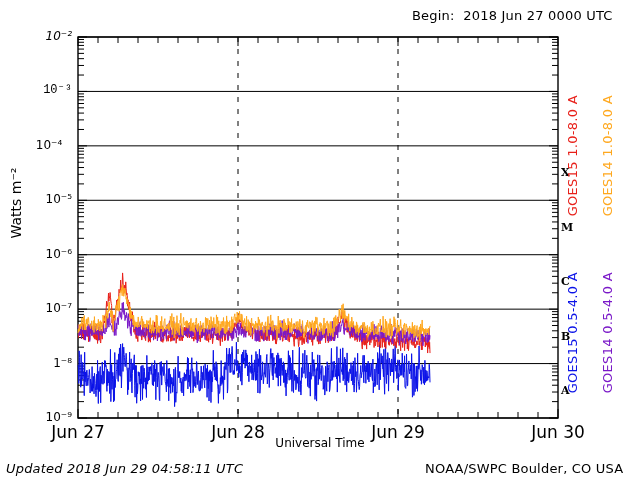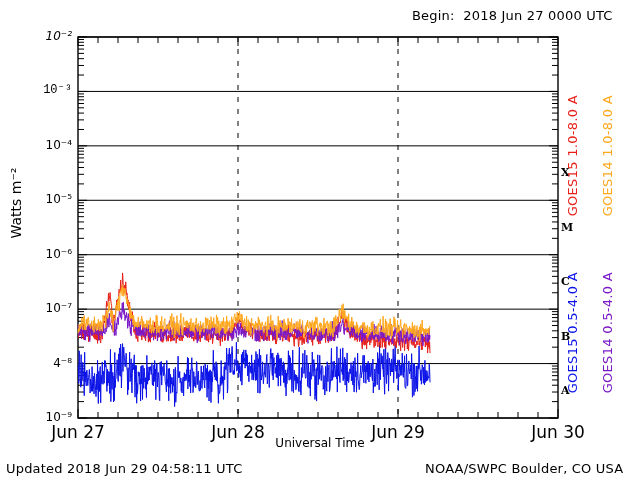--- a/index.html
+++ b/index.html
@@ -14,21 +14,21 @@
 
   #title{left:30px;top:6px;font-size:17px;letter-spacing:.4px;}
   #begin{left:412px;top:9px;font-size:13px;letter-spacing:.2px;}
 
   #ylabel{
     left:-44px;top:196px;width:120px;text-align:center;
     font-size:14px;transform:rotate(-90deg);transform-origin:50% 50%;
   }
   #xlabel{left:0;top:437px;width:640px;text-align:center;font-size:12px;}
 
-  #updated{left:6px;top:462px;font-size:13px;letter-spacing:.2px;}
+  #updated{left:6px;top:462px;font-size:13px;letter-spacing:.2px;font-style:italic;}
   #credit{left:425px;top:462px;font-size:13px;letter-spacing:.2px;}
 
   .ytick{font-size:12px;text-align:right;width:46px;}
   .xtick{font-size:17px;text-align:center;width:90px;}
   .classlab{font-size:11px;font-family:"DejaVu Serif","Liberation Serif",serif;font-weight:bold;}
 
   .legcol{
     position:absolute;font-size:13px;white-space:nowrap;
     writing-mode:vertical-rl;transform:rotate(180deg);
     letter-spacing:.3px;
@@ -240,25 +240,25 @@
       <rect x="78" y="37" width="480" height="381" fill="none" stroke="#000" stroke-width="1.4"></rect>
       <path d="M78.00,365.21L78.39,367.27L78.78,383.43L79.17,350.83L79.56,357.53L79.96,376.78L80.35,379.82L80.74,387.19L81.13,354.62L81.52,384.73L81.91,377.75L82.30,378.99L82.69,362.32L83.08,371.55L83.48,371.86L83.87,379.82L84.26,395.66L84.65,352.20L85.04,381.76L85.43,372.03L85.82,380.09L86.21,385.90L86.60,370.78L87.00,370.12L87.39,377.63L87.78,385.63L88.17,381.16L88.56,377.61L88.95,374.43L89.34,369.50L89.73,374.94L90.12,392.96L90.52,379.09L90.91,381.34L91.30,384.15L91.69,391.33L92.08,366.58L92.47,391.28L92.86,383.85L93.25,388.22L93.64,376.33L94.04,393.92L94.43,373.24L94.82,378.21L95.21,383.35L95.60,390.83L95.99,396.65L96.38,390.78L96.77,374.06L97.16,389.54L97.56,360.34L97.95,387.76L98.34,403.51L98.73,371.40L99.12,382.86L99.51,391.48L99.90,369.21L100.29,366.53L100.68,402.80L101.08,375.11L101.47,379.02L101.86,383.70L102.25,362.05L102.64,375.19L103.03,384.34L103.42,371.51L103.81,371.22L104.20,383.24L104.60,360.49L104.99,367.14L105.38,360.75L105.77,366.27L106.16,365.54L106.55,384.10L106.94,391.38L107.33,369.10L107.72,385.73L108.12,371.29L108.51,382.99L108.90,376.82L109.29,371.80L109.68,393.50L110.07,376.86L110.46,349.33L110.85,401.61L111.24,381.30L111.64,364.56L112.03,389.36L112.42,379.70L112.81,372.33L113.20,384.19L113.59,401.96L113.98,376.04L114.37,400.57L114.76,352.50L115.16,387.59L115.55,379.40L115.94,378.94L116.33,371.24L116.72,369.78L117.11,359.72L117.50,365.87L117.89,379.82L118.28,381.47L118.68,353.90L119.07,375.28L119.46,347.92L119.85,351.50L120.24,376.28L120.63,344.03L121.02,362.73L121.41,388.01L121.80,374.67L122.20,352.23L122.59,343.58L122.98,371.48L123.37,354.16L123.76,347.15L124.15,354.71L124.54,357.71L124.93,366.24L125.32,366.74L125.72,360.09L126.11,353.28L126.50,359.22L126.89,368.42L127.28,371.13L127.67,394.69L128.06,367.75L128.45,389.60L128.84,370.86L129.24,369.64L129.63,352.15L130.02,381.69L130.41,378.38L130.80,368.62L131.19,358.79L131.58,381.71L131.97,392.94L132.36,373.69L132.76,363.01L133.15,369.81L133.54,369.40L133.93,359.60L134.32,354.84L134.71,385.25L135.10,397.20L135.49,365.51L135.88,382.31L136.28,365.48L136.67,403.24L137.06,383.31L137.45,393.73L137.84,388.19L138.23,371.72L138.62,374.86L139.01,376.01L139.40,372.41L139.80,384.24L140.19,378.81L140.58,400.96L140.97,366.32L141.36,383.77L141.75,365.61L142.14,376.84L142.53,399.51L142.92,365.29L143.32,371.52L143.71,388.33L144.10,368.11L144.49,371.73L144.88,381.91L145.27,377.99L145.66,389.24L146.05,377.58L146.44,397.51L146.84,355.39L147.23,379.11L147.62,384.19L148.01,366.82L148.40,380.72L148.79,372.09L149.18,379.96L149.57,366.98L149.96,370.85L150.36,366.47L150.75,369.35L151.14,374.51L151.53,371.88L151.92,362.85L152.31,384.08L152.70,385.17L153.09,373.67L153.48,385.75L153.88,365.06L154.27,381.56L154.66,360.44L155.05,375.02L155.44,369.03L155.83,399.73L156.22,377.60L156.61,363.66L157.00,363.54L157.40,386.93L157.79,376.78L158.18,372.33L158.57,375.80L158.96,382.89L159.35,399.24L159.74,400.65L160.13,362.11L160.52,372.95L160.92,375.31L161.31,361.34L161.70,385.09L162.09,372.96L162.48,369.84L162.87,366.55L163.26,372.19L163.65,375.58L164.04,363.80L164.44,373.63L164.83,373.55L165.22,381.36L165.61,383.82L166.00,385.41L166.39,391.91L166.78,360.50L167.17,383.57L167.56,379.48L167.96,386.41L168.35,368.67L168.74,400.79L169.13,369.93L169.52,368.36L169.91,387.32L170.30,374.30L170.69,393.34L171.08,376.94L171.48,384.12L171.87,378.06L172.26,377.71L172.65,392.32L173.04,382.00L173.43,385.79L173.82,369.06L174.21,382.14L174.60,406.60L175.00,385.49L175.39,367.36L175.78,402.30L176.17,391.95L176.56,392.52L176.95,393.15L177.34,369.89L177.73,369.28L178.12,356.18L178.52,377.72L178.91,377.31L179.30,377.73L179.69,371.47L180.08,382.74L180.47,381.39L180.86,377.96L181.25,391.33L181.64,381.71L182.04,393.01L182.43,379.29L182.82,379.27L183.21,377.02L183.60,395.83L183.99,378.39L184.38,372.69L184.77,381.12L185.16,378.18L185.56,374.34L185.95,380.64L186.34,379.87L186.73,369.72L187.12,371.28L187.51,357.39L187.90,388.95L188.29,358.26L188.68,382.10L189.08,377.41L189.47,375.14L189.86,386.57L190.25,369.72L190.64,393.02L191.03,374.66L191.42,363.54L191.81,357.70L192.20,370.02L192.60,368.71L192.99,392.62L193.38,388.55L193.77,371.65L194.16,386.33L194.55,384.44L194.94,376.44L195.33,381.16L195.72,387.70L196.12,381.73L196.51,361.56L196.90,363.03L197.29,384.67L197.68,377.08L198.07,372.33L198.46,371.03L198.85,389.22L199.24,390.85L199.64,391.08L200.03,380.58L200.42,390.31L200.81,377.29L201.20,366.11L201.59,374.13L201.98,388.48L202.37,379.98L202.76,372.31L203.16,380.05L203.55,365.79L203.94,377.71L204.33,384.22L204.72,387.84L205.11,363.98L205.50,369.90L205.89,380.11L206.28,379.17L206.68,368.49L207.07,397.34L207.46,364.91L207.85,381.50L208.24,388.67L208.63,371.84L209.02,400.95L209.41,370.75L209.80,381.11L210.20,369.80L210.59,380.21L210.98,402.59L211.37,371.43L211.76,392.04L212.15,376.99L212.54,381.74L212.93,367.23L213.32,350.24L213.72,370.36L214.11,364.10L214.50,376.71L214.89,366.79L215.28,379.94L215.67,376.80L216.06,361.69L216.45,381.12L216.84,364.04L217.24,369.46L217.63,383.15L218.02,389.67L218.41,403.30L218.80,384.66L219.19,392.28L219.58,393.46L219.97,390.82L220.36,377.57L220.76,385.85L221.15,360.57L221.54,379.84L221.93,384.45L222.32,375.84L222.71,382.59L223.10,377.24L223.49,399.33L223.88,373.03L224.28,366.45L224.67,379.78L225.06,362.19L225.45,369.24L225.84,369.36L226.23,369.72L226.62,347.99L227.01,359.74L227.40,393.05L227.80,388.80L228.19,354.26L228.58,365.59L228.97,353.37L229.36,348.22L229.75,363.59L230.14,372.66L230.53,354.39L230.92,372.25L231.32,354.00L231.71,351.84L232.10,346.36L232.49,352.92L232.88,373.05L233.27,374.62L233.66,370.57L234.05,370.92L234.44,374.31L234.84,359.43L235.23,364.22L235.62,365.06L236.01,365.43L236.40,342.15L236.79,371.17L237.18,361.60L237.57,360.59L237.96,370.07L238.36,366.23L238.75,377.20L239.14,363.82L239.53,373.15L239.92,366.10L240.31,370.20L240.70,381.22L241.09,374.65L241.48,354.47L241.88,385.14L242.27,372.78L242.66,352.10L243.05,355.94L243.44,362.85L243.83,349.90L244.22,361.07L244.61,358.25L245.00,368.16L245.40,366.59L245.79,349.91L246.18,366.08L246.57,353.19L246.96,364.89L247.35,354.92L247.74,375.97L248.13,365.58L248.52,367.98L248.92,381.71L249.31,362.08L249.70,363.64L250.09,372.43L250.48,368.55L250.87,365.94L251.26,373.64L251.65,354.87L252.04,379.89L252.44,373.49L252.83,362.82L253.22,367.41L253.61,380.14L254.00,372.78L254.39,372.01L254.78,359.85L255.17,372.84L255.56,380.48L255.96,351.49L256.35,380.18L256.74,370.22L257.13,354.11L257.52,373.19L257.91,392.97L258.30,358.76L258.69,366.38L259.08,357.84L259.48,349.19L259.87,393.29L260.26,387.93L260.65,355.22L261.04,372.04L261.43,380.06L261.82,375.72L262.21,376.11L262.60,361.83L263.00,375.42L263.39,383.78L263.78,378.28L264.17,372.54L264.56,374.22L264.95,363.57L265.34,376.17L265.73,377.28L266.12,366.72L266.52,356.78L266.91,354.42L267.30,383.95L267.69,380.08L268.08,363.87L268.47,364.04L268.86,368.12L269.25,387.49L269.64,372.91L270.04,368.33L270.43,352.83L270.82,348.57L271.21,358.31L271.60,353.44L271.99,372.18L272.38,375.68L272.77,353.09L273.16,379.97L273.56,362.15L273.95,357.50L274.34,365.61L274.73,363.90L275.12,373.46L275.51,368.79L275.90,367.54L276.29,377.39L276.68,355.29L277.08,373.15L277.47,377.86L277.86,352.87L278.25,386.17L278.64,354.99L279.03,364.64L279.42,358.68L279.81,375.98L280.20,359.22L280.60,385.67L280.99,357.98L281.38,359.38L281.77,371.89L282.16,375.44L282.55,365.13L282.94,370.42L283.33,361.79L283.72,382.66L284.12,363.85L284.51,382.64L284.90,383.12L285.29,387.41L285.68,369.86L286.07,395.94L286.46,373.13L286.85,383.79L287.24,377.81L287.64,368.95L288.03,366.77L288.42,350.76L288.81,375.50L289.20,380.25L289.59,355.45L289.98,370.20L290.37,357.66L290.76,379.51L291.16,363.28L291.55,377.92L291.94,391.35L292.33,379.73L292.72,350.05L293.11,375.48L293.50,392.55L293.89,378.30L294.28,370.25L294.68,380.49L295.07,375.58L295.46,374.54L295.85,389.81L296.24,387.06L296.63,375.09L297.02,379.19L297.41,383.30L297.80,377.01L298.20,381.32L298.59,391.37L298.98,362.79L299.37,347.25L299.76,385.69L300.15,391.85L300.54,380.81L300.93,395.04L301.32,384.48L301.72,367.56L302.11,377.47L302.50,362.37L302.89,353.36L303.28,373.10L303.67,372.97L304.06,373.44L304.45,370.78L304.84,350.12L305.24,376.60L305.63,378.27L306.02,377.70L306.41,361.73L306.80,355.20L307.19,365.13L307.58,385.15L307.97,386.73L308.36,363.45L308.76,370.78L309.15,388.15L309.54,382.67L309.93,372.02L310.32,396.12L310.71,364.73L311.10,379.36L311.49,374.84L311.88,372.19L312.28,352.03L312.67,367.16L313.06,376.25L313.45,364.27L313.84,359.54L314.23,371.29L314.62,364.17L315.01,399.48L315.40,375.62L315.80,395.56L316.19,368.79L316.58,401.09L316.97,367.55L317.36,370.50L317.75,354.80L318.14,384.76L318.53,381.34L318.92,363.72L319.32,379.17L319.71,355.18L320.10,367.64L320.49,371.94L320.88,375.23L321.27,380.63L321.66,365.99L322.05,365.40L322.44,367.43L322.84,367.52L323.23,389.33L323.62,387.03L324.01,375.50L324.40,382.88L324.79,395.05L325.18,389.89L325.57,366.20L325.96,366.83L326.36,387.07L326.75,391.20L327.14,361.77L327.53,367.24L327.92,381.68L328.31,370.75L328.70,367.38L329.09,364.69L329.48,391.57L329.88,389.67L330.27,384.06L330.66,378.14L331.05,361.76L331.44,348.37L331.83,380.73L332.22,370.57L332.61,379.72L333.00,361.73L333.40,367.74L333.79,377.26L334.18,361.07L334.57,368.34L334.96,369.72L335.35,376.70L335.74,372.77L336.13,364.99L336.52,378.84L336.92,346.67L337.31,392.09L337.70,368.19L338.09,363.86L338.48,376.14L338.87,357.92L339.26,368.89L339.65,379.86L340.04,382.61L340.44,348.84L340.83,365.95L341.22,368.88L341.61,371.53L342.00,370.97L342.39,374.55L342.78,347.87L343.17,380.76L343.56,362.80L343.96,378.85L344.35,357.75L344.74,357.18L345.13,385.13L345.52,359.05L345.91,370.10L346.30,365.16L346.69,391.78L347.08,352.93L347.48,381.06L347.87,371.59L348.26,372.34L348.65,382.59L349.04,378.77L349.43,371.63L349.82,368.85L350.21,369.27L350.60,373.60L351.00,362.66L351.39,380.86L351.78,377.01L352.17,365.55L352.56,380.70L352.95,385.05L353.34,361.08L353.73,385.18L354.12,392.06L354.52,383.48L354.91,357.63L355.30,365.25L355.69,376.83L356.08,371.55L356.47,392.21L356.86,381.51L357.25,373.32L357.64,353.24L358.04,379.27L358.43,381.30L358.82,386.21L359.21,389.64L359.60,386.79L359.99,374.74L360.38,372.81L360.77,365.50L361.16,377.89L361.56,375.18L361.95,372.37L362.34,371.97L362.73,360.20L363.12,355.29L363.51,379.06L363.90,382.84L364.29,355.31L364.68,371.44L365.08,365.59L365.47,369.81L365.86,383.31L366.25,363.92L366.64,372.01L367.03,368.90L367.42,363.55L367.81,379.55L368.20,361.17L368.60,376.89L368.99,381.97L369.38,363.64L369.77,375.94L370.16,376.95L370.55,374.04L370.94,364.92L371.33,362.98L371.72,373.99L372.12,378.43L372.51,380.75L372.90,359.15L373.29,392.98L373.68,382.93L374.07,386.84L374.46,381.64L374.85,368.97L375.24,386.37L375.64,379.04L376.03,366.55L376.42,363.98L376.81,373.21L377.20,384.84L377.59,352.53L377.98,356.60L378.37,373.98L378.76,358.65L379.16,389.88L379.55,344.30L379.94,363.65L380.33,379.82L380.72,367.75L381.11,353.51L381.50,362.78L381.89,358.95L382.28,355.87L382.68,368.61L383.07,367.83L383.46,376.76L383.85,349.31L384.24,383.50L384.63,394.22L385.02,372.87L385.41,343.81L385.80,354.43L386.20,377.64L386.59,383.58L386.98,359.50L387.37,374.77L387.76,352.58L388.15,359.43L388.54,391.13L388.93,372.82L389.32,358.17L389.72,360.57L390.11,365.45L390.50,375.71L390.89,363.12L391.28,372.01L391.67,358.93L392.06,361.72L392.45,371.93L392.84,368.37L393.24,348.89L393.63,382.72L394.02,371.84L394.41,363.64L394.80,353.74L395.19,343.90L395.58,367.53L395.97,371.34L396.36,365.03L396.76,378.59L397.15,374.31L397.54,365.37L397.93,359.77L398.32,390.56L398.71,374.13L399.10,376.87L399.49,359.94L399.88,370.11L400.28,365.29L400.67,375.45L401.06,374.76L401.45,364.26L401.84,375.30L402.23,353.18L402.62,363.73L403.01,374.30L403.40,377.35L403.80,364.00L404.19,371.87L404.58,355.79L404.97,386.85L405.36,387.63L405.75,388.41L406.14,380.60L406.53,354.04L406.92,369.96L407.32,385.92L407.71,385.58L408.10,370.95L408.49,367.84L408.88,360.94L409.27,371.50L409.66,373.79L410.05,369.34L410.44,370.92L410.84,364.72L411.23,378.94L411.62,353.68L412.01,367.03L412.40,397.16L412.79,395.39L413.18,364.69L413.57,363.33L413.96,395.41L414.36,363.69L414.75,373.89L415.14,391.70L415.53,376.70L415.92,377.18L416.31,366.03L416.70,388.66L417.09,365.79L417.48,391.27L417.88,379.53L418.27,363.60L418.66,369.17L419.05,345.92L419.44,362.38L419.83,368.27L420.22,370.46L420.61,380.48L421.00,369.97L421.40,384.24L421.79,374.81L422.18,364.61L422.57,367.32L422.96,372.71L423.35,383.31L423.74,367.11L424.13,380.42L424.52,384.85L424.92,360.34L425.31,382.49L425.70,370.04L426.09,372.44L426.48,381.18L426.87,370.80L427.26,372.88L427.65,380.42L428.04,378.57L428.44,376.65L428.83,377.85L429.22,364.25L429.61,369.47L430.00,382.35" fill="none" stroke="#0a12e8" stroke-width="1"></path>
       <path d="M78.00,338.17L78.39,337.64L78.78,333.25L79.17,334.38L79.56,335.36L79.96,329.41L80.35,335.10L80.74,324.50L81.13,329.58L81.52,338.80L81.91,334.72L82.30,323.27L82.69,336.43L83.08,324.61L83.48,339.30L83.87,323.62L84.26,333.22L84.65,326.25L85.04,325.43L85.43,338.27L85.82,328.98L86.21,332.06L86.60,335.15L87.00,330.19L87.39,336.54L87.78,333.94L88.17,326.85L88.56,341.73L88.95,335.59L89.34,328.99L89.73,339.74L90.12,331.01L90.52,331.64L90.91,333.76L91.30,331.65L91.69,326.10L92.08,334.49L92.47,335.38L92.86,334.66L93.25,336.22L93.64,337.35L94.04,331.87L94.43,338.57L94.82,333.77L95.21,339.28L95.60,334.91L95.99,323.97L96.38,340.10L96.77,331.19L97.16,332.23L97.56,343.45L97.95,333.75L98.34,334.75L98.73,329.08L99.12,327.20L99.51,339.99L99.90,329.48L100.29,341.31L100.68,343.04L101.08,336.96L101.47,328.96L101.86,333.26L102.25,339.16L102.64,326.44L103.03,332.40L103.42,330.78L103.81,320.75L104.20,315.98L104.60,322.88L104.99,316.33L105.38,314.97L105.77,316.70L106.16,309.28L106.55,301.19L106.94,306.42L107.33,305.81L107.72,304.29L108.12,300.85L108.51,293.04L108.90,301.18L109.29,296.73L109.68,297.99L110.07,292.50L110.46,297.19L110.85,301.00L111.24,303.57L111.64,305.41L112.03,323.12L112.42,319.43L112.81,328.71L113.20,327.03L113.59,318.31L113.98,314.83L114.37,316.34L114.76,320.53L115.16,315.31L115.55,316.71L115.94,307.68L116.33,305.51L116.72,300.05L117.11,310.04L117.50,299.63L117.89,299.00L118.28,299.74L118.68,297.10L119.07,289.27L119.46,293.02L119.85,291.74L120.24,291.48L120.63,280.03L121.02,290.71L121.41,287.04L121.80,287.92L122.20,284.09L122.59,272.93L122.98,279.12L123.37,290.66L123.76,293.51L124.15,292.93L124.54,285.16L124.93,286.01L125.32,292.12L125.72,281.87L126.11,288.16L126.50,295.16L126.89,292.96L127.28,295.48L127.67,306.18L128.06,299.71L128.45,309.36L128.84,303.29L129.24,303.66L129.63,302.02L130.02,318.10L130.41,320.43L130.80,321.16L131.19,319.10L131.58,316.28L131.97,316.23L132.36,311.71L132.76,320.96L133.15,320.37L133.54,326.97L133.93,332.32L134.32,325.36L134.71,328.75L135.10,334.41L135.49,327.98L135.88,337.09L136.28,338.65L136.67,333.25L137.06,336.46L137.45,337.05L137.84,341.60L138.23,328.39L138.62,335.08L139.01,334.57L139.40,332.68L139.80,329.83L140.19,329.29L140.58,333.69L140.97,334.00L141.36,335.18L141.75,340.07L142.14,337.76L142.53,330.02L142.92,321.64L143.32,330.52L143.71,337.01L144.10,336.86L144.49,331.98L144.88,337.79L145.27,339.10L145.66,340.66L146.05,325.28L146.44,335.51L146.84,334.80L147.23,329.35L147.62,324.94L148.01,334.54L148.40,342.18L148.79,331.59L149.18,329.58L149.57,340.76L149.96,332.71L150.36,342.21L150.75,328.74L151.14,338.00L151.53,327.59L151.92,329.44L152.31,336.91L152.70,332.14L153.09,331.46L153.48,336.41L153.88,331.36L154.27,336.65L154.66,321.93L155.05,339.16L155.44,338.49L155.83,333.96L156.22,326.35L156.61,329.05L157.00,327.48L157.40,339.21L157.79,334.72L158.18,336.17L158.57,327.80L158.96,336.71L159.35,336.95L159.74,333.99L160.13,326.09L160.52,329.20L160.92,336.40L161.31,341.66L161.70,337.13L162.09,340.07L162.48,339.19L162.87,342.38L163.26,333.81L163.65,340.60L164.04,332.53L164.44,335.93L164.83,328.71L165.22,334.06L165.61,330.66L166.00,336.38L166.39,338.38L166.78,341.33L167.17,339.00L167.56,338.98L167.96,335.63L168.35,341.18L168.74,334.83L169.13,337.96L169.52,336.86L169.91,337.10L170.30,327.62L170.69,341.41L171.08,332.34L171.48,337.12L171.87,341.07L172.26,335.55L172.65,333.16L173.04,340.21L173.43,326.79L173.82,340.32L174.21,331.54L174.60,337.96L175.00,328.04L175.39,327.84L175.78,336.88L176.17,343.22L176.56,338.03L176.95,329.87L177.34,338.65L177.73,335.48L178.12,335.96L178.52,331.25L178.91,333.01L179.30,340.58L179.69,333.94L180.08,333.89L180.47,329.38L180.86,340.75L181.25,338.79L181.64,338.85L182.04,328.82L182.43,340.94L182.82,335.85L183.21,338.00L183.60,332.75L183.99,328.65L184.38,327.15L184.77,331.81L185.16,327.07L185.56,335.49L185.95,328.70L186.34,336.44L186.73,322.41L187.12,333.26L187.51,337.86L187.90,336.51L188.29,334.81L188.68,330.09L189.08,333.51L189.47,337.77L189.86,334.35L190.25,332.73L190.64,330.38L191.03,326.80L191.42,334.54L191.81,338.66L192.20,338.58L192.60,337.65L192.99,338.30L193.38,336.83L193.77,341.21L194.16,338.22L194.55,338.26L194.94,328.69L195.33,339.28L195.72,337.48L196.12,335.87L196.51,330.53L196.90,339.97L197.29,329.44L197.68,339.17L198.07,335.30L198.46,331.22L198.85,334.25L199.24,338.92L199.64,327.83L200.03,341.32L200.42,341.85L200.81,334.91L201.20,330.54L201.59,332.11L201.98,333.05L202.37,337.46L202.76,328.28L203.16,331.48L203.55,334.03L203.94,336.08L204.33,328.44L204.72,330.17L205.11,335.33L205.50,328.35L205.89,332.03L206.28,340.51L206.68,333.61L207.07,332.58L207.46,332.21L207.85,340.79L208.24,338.38L208.63,342.23L209.02,326.77L209.41,330.68L209.80,326.09L210.20,339.93L210.59,334.65L210.98,336.11L211.37,333.84L211.76,337.39L212.15,333.89L212.54,343.72L212.93,340.64L213.32,332.77L213.72,335.32L214.11,331.65L214.50,332.56L214.89,331.66L215.28,335.18L215.67,335.72L216.06,331.51L216.45,332.89L216.84,339.67L217.24,334.22L217.63,337.25L218.02,326.69L218.41,338.42L218.80,340.42L219.19,333.94L219.58,335.27L219.97,340.23L220.36,345.73L220.76,330.80L221.15,330.03L221.54,329.93L221.93,328.11L222.32,341.71L222.71,335.92L223.10,330.84L223.49,332.05L223.88,332.86L224.28,335.65L224.67,340.74L225.06,334.38L225.45,340.16L225.84,335.70L226.23,333.50L226.62,333.57L227.01,331.41L227.40,330.28L227.80,335.92L228.19,340.38L228.58,330.65L228.97,335.99L229.36,327.87L229.75,335.18L230.14,328.17L230.53,334.71L230.92,336.43L231.32,337.99L231.71,325.62L232.10,338.82L232.49,325.80L232.88,324.52L233.27,333.75L233.66,323.39L234.05,330.43L234.44,323.72L234.84,322.77L235.23,322.99L235.62,323.49L236.01,326.74L236.40,318.67L236.79,328.28L237.18,317.70L237.57,321.33L237.96,317.71L238.36,314.34L238.75,323.96L239.14,321.40L239.53,319.41L239.92,321.96L240.31,321.35L240.70,321.54L241.09,320.27L241.48,327.88L241.88,325.79L242.27,330.67L242.66,320.24L243.05,323.78L243.44,324.24L243.83,332.72L244.22,326.55L244.61,326.18L245.00,335.76L245.40,332.49L245.79,326.90L246.18,331.05L246.57,332.86L246.96,329.09L247.35,331.55L247.74,329.75L248.13,329.03L248.52,329.55L248.92,335.48L249.31,330.97L249.70,334.60L250.09,334.06L250.48,334.13L250.87,323.04L251.26,324.71L251.65,328.94L252.04,332.11L252.44,339.08L252.83,333.93L253.22,333.73L253.61,330.16L254.00,330.04L254.39,332.18L254.78,328.13L255.17,329.01L255.56,337.66L255.96,331.58L256.35,336.91L256.74,333.18L257.13,334.66L257.52,323.82L257.91,338.56L258.30,340.05L258.69,337.97L259.08,331.02L259.48,332.03L259.87,341.95L260.26,326.32L260.65,335.76L261.04,332.25L261.43,338.50L261.82,333.51L262.21,339.19L262.60,339.20L263.00,330.52L263.39,339.95L263.78,338.44L264.17,340.39L264.56,329.24L264.95,334.36L265.34,339.89L265.73,330.34L266.12,329.55L266.52,335.15L266.91,340.91L267.30,334.04L267.69,339.05L268.08,333.68L268.47,329.91L268.86,338.93L269.25,340.91L269.64,332.98L270.04,334.86L270.43,329.98L270.82,332.37L271.21,335.03L271.60,329.63L271.99,332.21L272.38,335.18L272.77,340.72L273.16,330.81L273.56,335.59L273.95,333.92L274.34,339.58L274.73,332.42L275.12,330.17L275.51,343.54L275.90,326.31L276.29,344.08L276.68,341.10L277.08,338.85L277.47,330.83L277.86,337.55L278.25,329.44L278.64,337.26L279.03,329.97L279.42,323.20L279.81,334.89L280.20,334.79L280.60,332.59L280.99,333.88L281.38,336.68L281.77,332.72L282.16,337.49L282.55,341.39L282.94,340.98L283.33,329.71L283.72,329.76L284.12,337.06L284.51,335.88L284.90,337.89L285.29,328.00L285.68,336.69L286.07,325.60L286.46,330.15L286.85,332.68L287.24,334.85L287.64,327.24L288.03,340.73L288.42,324.53L288.81,329.27L289.20,342.08L289.59,338.63L289.98,333.95L290.37,328.87L290.76,328.41L291.16,336.25L291.55,336.11L291.94,333.64L292.33,333.97L292.72,337.19L293.11,334.02L293.50,337.30L293.89,342.78L294.28,346.30L294.68,325.77L295.07,337.79L295.46,336.21L295.85,339.21L296.24,336.80L296.63,334.52L297.02,326.70L297.41,339.17L297.80,327.71L298.20,341.61L298.59,346.61L298.98,344.19L299.37,328.89L299.76,339.27L300.15,340.41L300.54,339.02L300.93,334.98L301.32,339.62L301.72,336.91L302.11,344.92L302.50,329.38L302.89,341.18L303.28,342.46L303.67,337.63L304.06,343.86L304.45,343.04L304.84,335.62L305.24,336.88L305.63,332.33L306.02,336.47L306.41,342.12L306.80,338.89L307.19,336.31L307.58,332.53L307.97,337.74L308.36,338.86L308.76,336.65L309.15,331.11L309.54,339.53L309.93,337.24L310.32,339.58L310.71,336.50L311.10,324.49L311.49,326.79L311.88,342.10L312.28,338.86L312.67,345.42L313.06,335.23L313.45,334.09L313.84,339.52L314.23,338.37L314.62,328.95L315.01,329.56L315.40,335.69L315.80,330.83L316.19,335.85L316.58,333.75L316.97,336.74L317.36,341.39L317.75,331.45L318.14,332.33L318.53,344.10L318.92,341.74L319.32,331.97L319.71,335.28L320.10,343.91L320.49,336.79L320.88,335.30L321.27,328.72L321.66,335.34L322.05,339.14L322.44,335.94L322.84,332.34L323.23,332.44L323.62,333.77L324.01,325.91L324.40,337.43L324.79,334.67L325.18,334.67L325.57,342.69L325.96,334.39L326.36,334.49L326.75,328.67L327.14,337.39L327.53,339.25L327.92,336.18L328.31,342.71L328.70,334.77L329.09,331.13L329.48,338.81L329.88,330.96L330.27,338.55L330.66,334.15L331.05,334.77L331.44,340.94L331.83,336.99L332.22,339.46L332.61,336.15L333.00,338.13L333.40,334.69L333.79,331.25L334.18,333.84L334.57,338.67L334.96,338.57L335.35,334.25L335.74,331.30L336.13,325.53L336.52,334.59L336.92,334.64L337.31,329.30L337.70,330.79L338.09,316.87L338.48,321.65L338.87,323.02L339.26,322.46L339.65,323.39L340.04,323.57L340.44,322.04L340.83,315.92L341.22,318.82L341.61,318.02L342.00,311.44L342.39,313.98L342.78,313.11L343.17,314.30L343.56,317.32L343.96,316.66L344.35,311.35L344.74,327.15L345.13,323.49L345.52,322.02L345.91,317.89L346.30,319.31L346.69,323.94L347.08,332.17L347.48,321.17L347.87,332.27L348.26,320.18L348.65,326.73L349.04,331.45L349.43,334.63L349.82,327.85L350.21,338.33L350.60,330.71L351.00,329.01L351.39,333.18L351.78,337.03L352.17,323.40L352.56,337.40L352.95,332.35L353.34,327.59L353.73,333.68L354.12,337.35L354.52,327.61L354.91,340.49L355.30,327.25L355.69,325.96L356.08,339.65L356.47,337.28L356.86,326.30L357.25,341.65L357.64,340.09L358.04,333.75L358.43,332.65L358.82,333.05L359.21,338.25L359.60,341.67L359.99,331.93L360.38,332.40L360.77,340.26L361.16,339.28L361.56,338.06L361.95,346.76L362.34,349.07L362.73,335.04L363.12,344.68L363.51,338.82L363.90,330.87L364.29,340.57L364.68,345.24L365.08,335.31L365.47,344.62L365.86,336.23L366.25,342.08L366.64,349.10L367.03,334.87L367.42,342.75L367.81,341.16L368.20,341.65L368.60,339.79L368.99,339.25L369.38,332.30L369.77,345.07L370.16,332.59L370.55,339.42L370.94,342.64L371.33,333.54L371.72,339.98L372.12,340.18L372.51,333.49L372.90,337.65L373.29,330.87L373.68,339.51L374.07,347.54L374.46,341.48L374.85,329.92L375.24,345.93L375.64,345.31L376.03,340.18L376.42,341.68L376.81,339.46L377.20,336.92L377.59,339.26L377.98,346.96L378.37,334.18L378.76,331.87L379.16,338.32L379.55,344.71L379.94,344.05L380.33,347.81L380.72,336.68L381.11,335.34L381.50,335.57L381.89,339.68L382.28,347.44L382.68,337.85L383.07,339.65L383.46,331.73L383.85,342.31L384.24,337.29L384.63,347.05L385.02,340.24L385.41,332.99L385.80,348.55L386.20,339.39L386.59,339.74L386.98,336.05L387.37,338.68L387.76,336.68L388.15,336.77L388.54,344.45L388.93,340.47L389.32,345.36L389.72,341.41L390.11,338.70L390.50,341.92L390.89,340.22L391.28,343.31L391.67,344.44L392.06,337.19L392.45,333.74L392.84,334.60L393.24,338.30L393.63,345.51L394.02,345.94L394.41,341.10L394.80,338.58L395.19,344.58L395.58,341.78L395.97,347.68L396.36,347.74L396.76,334.75L397.15,334.63L397.54,333.47L397.93,333.65L398.32,343.14L398.71,338.97L399.10,345.53L399.49,342.71L399.88,330.54L400.28,344.73L400.67,350.84L401.06,340.04L401.45,341.83L401.84,333.80L402.23,336.95L402.62,347.53L403.01,336.54L403.40,329.25L403.80,336.75L404.19,340.38L404.58,350.65L404.97,340.36L405.36,340.51L405.75,342.33L406.14,338.99L406.53,341.53L406.92,332.08L407.32,349.06L407.71,338.79L408.10,341.91L408.49,350.58L408.88,345.25L409.27,339.36L409.66,339.72L410.05,339.93L410.44,338.43L410.84,336.60L411.23,343.29L411.62,340.47L412.01,344.79L412.40,338.79L412.79,336.31L413.18,345.54L413.57,341.91L413.96,342.98L414.36,337.48L414.75,347.71L415.14,344.22L415.53,347.82L415.92,345.99L416.31,345.27L416.70,340.92L417.09,341.13L417.48,342.38L417.88,344.92L418.27,338.54L418.66,339.77L419.05,335.58L419.44,344.77L419.83,345.64L420.22,337.87L420.61,339.89L421.00,338.00L421.40,349.92L421.79,342.48L422.18,349.82L422.57,336.67L422.96,342.06L423.35,339.85L423.74,338.78L424.13,338.16L424.52,341.56L424.92,336.73L425.31,347.01L425.70,337.62L426.09,345.38L426.48,343.03L426.87,344.86L427.26,338.40L427.65,353.04L428.04,338.39L428.44,346.67L428.83,335.08L429.22,348.58L429.61,342.33L430.00,353.05" fill="none" stroke="#e8201a" stroke-width="1"></path>
       <path d="M78.00,328.15L78.39,324.76L78.78,330.22L79.17,335.62L79.56,332.39L79.96,329.26L80.35,334.05L80.74,331.97L81.13,326.03L81.52,338.20L81.91,326.41L82.30,330.64L82.69,326.70L83.08,331.58L83.48,333.73L83.87,330.40L84.26,328.69L84.65,340.05L85.04,332.02L85.43,340.17L85.82,326.81L86.21,334.27L86.60,335.90L87.00,336.52L87.39,330.36L87.78,325.18L88.17,324.13L88.56,335.84L88.95,329.45L89.34,324.85L89.73,341.47L90.12,325.97L90.52,331.34L90.91,323.63L91.30,331.25L91.69,335.66L92.08,330.20L92.47,327.82L92.86,334.95L93.25,330.88L93.64,324.17L94.04,333.99L94.43,333.71L94.82,324.77L95.21,326.87L95.60,331.09L95.99,334.44L96.38,332.21L96.77,332.71L97.16,331.66L97.56,330.22L97.95,335.15L98.34,332.13L98.73,340.36L99.12,324.14L99.51,329.91L99.90,325.44L100.29,333.22L100.68,334.76L101.08,332.94L101.47,329.36L101.86,332.03L102.25,335.96L102.64,329.87L103.03,324.70L103.42,333.10L103.81,328.34L104.20,332.12L104.60,331.97L104.99,334.03L105.38,324.48L105.77,325.98L106.16,331.92L106.55,316.11L106.94,328.56L107.33,325.67L107.72,317.14L108.12,318.00L108.51,320.46L108.90,327.13L109.29,313.40L109.68,318.16L110.07,324.81L110.46,323.62L110.85,325.37L111.24,325.34L111.64,327.84L112.03,329.51L112.42,328.71L112.81,324.16L113.20,332.19L113.59,323.56L113.98,324.86L114.37,335.53L114.76,318.18L115.16,330.28L115.55,329.26L115.94,335.46L116.33,323.24L116.72,329.19L117.11,321.55L117.50,317.53L117.89,322.63L118.28,324.76L118.68,317.65L119.07,315.68L119.46,310.12L119.85,310.90L120.24,317.40L120.63,316.51L121.02,312.33L121.41,319.36L121.80,317.29L122.20,302.89L122.59,308.85L122.98,312.29L123.37,302.24L123.76,313.91L124.15,314.67L124.54,310.32L124.93,320.58L125.32,319.39L125.72,315.10L126.11,317.84L126.50,312.48L126.89,315.29L127.28,317.20L127.67,328.30L128.06,323.72L128.45,313.65L128.84,321.71L129.24,326.23L129.63,320.77L130.02,327.20L130.41,333.45L130.80,327.41L131.19,335.79L131.58,319.05L131.97,326.90L132.36,322.87L132.76,324.97L133.15,324.91L133.54,327.97L133.93,326.26L134.32,327.54L134.71,330.34L135.10,328.90L135.49,328.23L135.88,325.62L136.28,335.10L136.67,325.90L137.06,327.14L137.45,326.50L137.84,335.51L138.23,325.20L138.62,330.78L139.01,336.05L139.40,323.53L139.80,334.84L140.19,321.70L140.58,330.23L140.97,336.32L141.36,330.40L141.75,334.31L142.14,329.56L142.53,332.81L142.92,335.24L143.32,330.49L143.71,336.01L144.10,324.12L144.49,326.36L144.88,330.90L145.27,338.18L145.66,336.01L146.05,331.79L146.44,326.77L146.84,330.67L147.23,329.82L147.62,323.97L148.01,324.43L148.40,337.26L148.79,325.19L149.18,330.67L149.57,331.46L149.96,339.37L150.36,334.99L150.75,333.48L151.14,334.34L151.53,331.62L151.92,335.10L152.31,325.60L152.70,326.37L153.09,325.23L153.48,340.15L153.88,333.21L154.27,332.15L154.66,329.59L155.05,335.74L155.44,326.20L155.83,335.11L156.22,324.92L156.61,326.96L157.00,330.76L157.40,340.93L157.79,336.66L158.18,332.37L158.57,337.37L158.96,329.72L159.35,329.37L159.74,329.04L160.13,331.01L160.52,337.13L160.92,340.98L161.31,331.76L161.70,327.49L162.09,325.73L162.48,336.77L162.87,330.92L163.26,339.37L163.65,333.32L164.04,329.13L164.44,334.29L164.83,334.40L165.22,331.06L165.61,331.78L166.00,329.91L166.39,339.30L166.78,326.14L167.17,324.67L167.56,328.81L167.96,332.27L168.35,333.55L168.74,334.22L169.13,323.35L169.52,320.76L169.91,332.63L170.30,337.58L170.69,330.82L171.08,330.06L171.48,332.99L171.87,329.75L172.26,337.24L172.65,332.27L173.04,323.41L173.43,334.45L173.82,321.26L174.21,340.43L174.60,331.02L175.00,331.84L175.39,334.45L175.78,333.04L176.17,331.81L176.56,330.94L176.95,335.43L177.34,332.45L177.73,332.59L178.12,326.89L178.52,337.17L178.91,335.76L179.30,330.47L179.69,337.78L180.08,337.22L180.47,325.65L180.86,333.58L181.25,335.13L181.64,333.76L182.04,336.59L182.43,332.57L182.82,327.64L183.21,336.91L183.60,330.50L183.99,330.78L184.38,334.01L184.77,335.10L185.16,331.13L185.56,335.93L185.95,330.73L186.34,334.24L186.73,333.58L187.12,325.77L187.51,330.56L187.90,337.19L188.29,323.17L188.68,328.77L189.08,332.33L189.47,325.09L189.86,334.05L190.25,327.55L190.64,336.96L191.03,329.15L191.42,332.78L191.81,337.97L192.20,329.89L192.60,335.63L192.99,329.34L193.38,336.21L193.77,329.79L194.16,332.29L194.55,330.86L194.94,330.40L195.33,329.97L195.72,324.88L196.12,328.82L196.51,332.27L196.90,337.20L197.29,342.86L197.68,329.49L198.07,341.14L198.46,336.26L198.85,325.82L199.24,335.54L199.64,328.91L200.03,327.84L200.42,329.86L200.81,326.08L201.20,325.49L201.59,337.97L201.98,332.08L202.37,327.89L202.76,335.60L203.16,335.51L203.55,327.97L203.94,334.95L204.33,328.89L204.72,333.94L205.11,339.67L205.50,328.12L205.89,332.80L206.28,328.52L206.68,329.60L207.07,332.79L207.46,335.21L207.85,328.43L208.24,328.68L208.63,325.07L209.02,333.85L209.41,332.30L209.80,327.19L210.20,329.48L210.59,327.10L210.98,334.81L211.37,338.22L211.76,324.18L212.15,331.12L212.54,329.61L212.93,325.60L213.32,337.89L213.72,333.50L214.11,328.21L214.50,330.38L214.89,325.94L215.28,335.32L215.67,324.86L216.06,329.35L216.45,335.12L216.84,328.77L217.24,337.66L217.63,339.92L218.02,332.33L218.41,328.95L218.80,331.45L219.19,335.51L219.58,335.16L219.97,338.17L220.36,330.64L220.76,336.31L221.15,338.45L221.54,329.76L221.93,331.80L222.32,336.70L222.71,329.47L223.10,328.18L223.49,330.72L223.88,334.79L224.28,329.67L224.67,333.50L225.06,336.46L225.45,334.25L225.84,331.85L226.23,325.07L226.62,329.77L227.01,333.33L227.40,335.06L227.80,340.51L228.19,337.89L228.58,338.93L228.97,332.18L229.36,327.90L229.75,329.04L230.14,332.82L230.53,335.51L230.92,328.93L231.32,337.28L231.71,330.90L232.10,340.67L232.49,332.26L232.88,334.42L233.27,328.96L233.66,338.55L234.05,332.08L234.44,327.35L234.84,328.67L235.23,328.96L235.62,332.81L236.01,331.11L236.40,337.31L236.79,332.74L237.18,324.44L237.57,329.66L237.96,320.42L238.36,334.14L238.75,335.37L239.14,326.71L239.53,328.54L239.92,334.26L240.31,323.15L240.70,328.96L241.09,329.68L241.48,335.32L241.88,329.13L242.27,333.91L242.66,329.60L243.05,322.47L243.44,330.23L243.83,337.42L244.22,333.78L244.61,334.21L245.00,326.09L245.40,335.70L245.79,337.30L246.18,333.23L246.57,331.97L246.96,331.05L247.35,331.78L247.74,331.76L248.13,328.72L248.52,328.81L248.92,324.78L249.31,330.59L249.70,327.78L250.09,330.90L250.48,336.69L250.87,336.54L251.26,335.45L251.65,333.74L252.04,334.30L252.44,327.98L252.83,327.77L253.22,331.70L253.61,326.56L254.00,331.24L254.39,328.20L254.78,329.45L255.17,340.77L255.56,335.41L255.96,330.17L256.35,341.43L256.74,334.41L257.13,333.54L257.52,340.80L257.91,326.08L258.30,330.98L258.69,341.31L259.08,341.02L259.48,337.37L259.87,334.88L260.26,329.27L260.65,326.63L261.04,330.33L261.43,335.87L261.82,326.99L262.21,334.43L262.60,334.60L263.00,334.38L263.39,338.69L263.78,341.13L264.17,333.92L264.56,326.44L264.95,332.48L265.34,326.41L265.73,329.34L266.12,327.19L266.52,326.42L266.91,340.33L267.30,335.66L267.69,329.37L268.08,334.11L268.47,329.10L268.86,333.71L269.25,336.16L269.64,328.68L270.04,323.61L270.43,334.23L270.82,326.66L271.21,329.58L271.60,327.33L271.99,330.82L272.38,336.22L272.77,332.05L273.16,325.80L273.56,339.35L273.95,325.18L274.34,335.27L274.73,326.87L275.12,333.01L275.51,339.20L275.90,333.46L276.29,330.97L276.68,328.95L277.08,336.66L277.47,330.38L277.86,335.93L278.25,329.30L278.64,331.35L279.03,337.85L279.42,333.06L279.81,323.91L280.20,340.15L280.60,324.35L280.99,326.10L281.38,333.16L281.77,335.75L282.16,320.58L282.55,330.27L282.94,329.58L283.33,337.58L283.72,325.55L284.12,330.16L284.51,334.69L284.90,328.93L285.29,339.83L285.68,335.10L286.07,329.86L286.46,339.86L286.85,337.39L287.24,336.17L287.64,332.71L288.03,331.35L288.42,327.97L288.81,334.53L289.20,331.55L289.59,328.15L289.98,337.17L290.37,331.17L290.76,336.51L291.16,336.22L291.55,334.91L291.94,334.71L292.33,333.48L292.72,332.05L293.11,328.47L293.50,330.90L293.89,330.66L294.28,323.66L294.68,330.27L295.07,332.12L295.46,329.03L295.85,332.84L296.24,330.64L296.63,338.11L297.02,332.76L297.41,337.52L297.80,326.78L298.20,327.23L298.59,336.13L298.98,337.10L299.37,331.50L299.76,328.17L300.15,335.96L300.54,336.05L300.93,326.04L301.32,335.08L301.72,336.02L302.11,324.51L302.50,325.31L302.89,333.05L303.28,331.87L303.67,333.60L304.06,333.59L304.45,332.72L304.84,331.54L305.24,331.98L305.63,331.80L306.02,325.52L306.41,325.95L306.80,334.70L307.19,332.35L307.58,339.36L307.97,343.41L308.36,332.13L308.76,334.48L309.15,334.57L309.54,329.94L309.93,333.28L310.32,331.14L310.71,337.57L311.10,324.09L311.49,334.51L311.88,337.39L312.28,339.92L312.67,338.33L313.06,331.50L313.45,331.39L313.84,329.98L314.23,339.21L314.62,335.56L315.01,337.20L315.40,336.44L315.80,333.19L316.19,328.26L316.58,330.93L316.97,330.90L317.36,333.42L317.75,339.92L318.14,328.27L318.53,332.89L318.92,329.71L319.32,341.35L319.71,335.90L320.10,337.65L320.49,340.71L320.88,331.87L321.27,328.62L321.66,340.42L322.05,334.65L322.44,337.81L322.84,330.86L323.23,328.90L323.62,332.46L324.01,338.00L324.40,326.10L324.79,327.47L325.18,326.67L325.57,335.40L325.96,328.21L326.36,328.92L326.75,331.53L327.14,332.96L327.53,340.97L327.92,340.27L328.31,333.28L328.70,330.92L329.09,332.13L329.48,330.78L329.88,341.29L330.27,330.09L330.66,340.27L331.05,334.29L331.44,340.00L331.83,327.91L332.22,321.24L332.61,330.63L333.00,334.60L333.40,340.96L333.79,331.52L334.18,320.93L334.57,340.96L334.96,337.65L335.35,324.17L335.74,334.05L336.13,334.99L336.52,334.50L336.92,329.66L337.31,326.30L337.70,337.88L338.09,324.65L338.48,324.17L338.87,332.27L339.26,322.77L339.65,324.92L340.04,328.21L340.44,331.59L340.83,329.26L341.22,324.80L341.61,325.69L342.00,323.39L342.39,320.53L342.78,322.54L343.17,318.08L343.56,329.21L343.96,333.79L344.35,334.50L344.74,327.20L345.13,330.18L345.52,330.12L345.91,328.34L346.30,330.00L346.69,329.61L347.08,329.17L347.48,328.08L347.87,323.23L348.26,331.29L348.65,322.17L349.04,330.03L349.43,332.98L349.82,326.29L350.21,336.48L350.60,331.57L351.00,331.17L351.39,327.15L351.78,333.36L352.17,328.94L352.56,335.59L352.95,333.20L353.34,325.14L353.73,326.47L354.12,332.03L354.52,327.37L354.91,336.96L355.30,329.61L355.69,327.25L356.08,338.17L356.47,331.75L356.86,333.22L357.25,329.35L357.64,338.35L358.04,334.45L358.43,336.95L358.82,332.96L359.21,332.00L359.60,340.31L359.99,327.60L360.38,333.05L360.77,333.76L361.16,330.25L361.56,342.12L361.95,332.41L362.34,341.21L362.73,326.37L363.12,324.56L363.51,338.10L363.90,333.48L364.29,337.49L364.68,327.55L365.08,340.32L365.47,327.67L365.86,331.48L366.25,332.45L366.64,334.06L367.03,329.99L367.42,332.64L367.81,332.85L368.20,334.10L368.60,331.43L368.99,340.31L369.38,334.83L369.77,335.11L370.16,335.68L370.55,339.89L370.94,336.94L371.33,331.25L371.72,330.89L372.12,336.50L372.51,330.26L372.90,338.25L373.29,339.18L373.68,335.70L374.07,324.24L374.46,339.59L374.85,333.39L375.24,336.92L375.64,329.25L376.03,326.25L376.42,329.35L376.81,337.05L377.20,333.36L377.59,338.64L377.98,333.41L378.37,333.25L378.76,341.64L379.16,339.38L379.55,337.11L379.94,335.91L380.33,328.20L380.72,331.08L381.11,338.64L381.50,325.75L381.89,334.66L382.28,331.19L382.68,337.97L383.07,332.87L383.46,326.85L383.85,337.16L384.24,338.00L384.63,336.34L385.02,332.25L385.41,332.10L385.80,341.42L386.20,333.69L386.59,328.20L386.98,339.92L387.37,339.40L387.76,334.90L388.15,336.04L388.54,337.23L388.93,341.68L389.32,337.69L389.72,328.71L390.11,336.17L390.50,329.77L390.89,333.36L391.28,324.01L391.67,339.63L392.06,342.43L392.45,332.72L392.84,343.88L393.24,331.16L393.63,334.23L394.02,336.25L394.41,329.82L394.80,336.67L395.19,327.12L395.58,332.56L395.97,333.36L396.36,328.22L396.76,330.99L397.15,335.23L397.54,334.08L397.93,331.74L398.32,331.24L398.71,339.94L399.10,335.09L399.49,345.06L399.88,341.44L400.28,334.14L400.67,331.01L401.06,330.76L401.45,340.77L401.84,329.98L402.23,328.62L402.62,331.60L403.01,342.61L403.40,335.39L403.80,334.13L404.19,336.32L404.58,338.15L404.97,330.60L405.36,338.14L405.75,343.98L406.14,332.44L406.53,336.53L406.92,337.66L407.32,328.73L407.71,332.09L408.10,335.46L408.49,341.23L408.88,337.79L409.27,337.27L409.66,339.94L410.05,332.78L410.44,338.77L410.84,339.99L411.23,331.65L411.62,336.74L412.01,337.45L412.40,329.53L412.79,341.57L413.18,329.76L413.57,334.77L413.96,333.14L414.36,338.24L414.75,338.60L415.14,341.73L415.53,339.02L415.92,334.74L416.31,329.09L416.70,336.29L417.09,330.36L417.48,337.69L417.88,339.40L418.27,332.77L418.66,334.07L419.05,330.12L419.44,332.73L419.83,332.79L420.22,336.46L420.61,330.11L421.00,341.61L421.40,336.51L421.79,333.79L422.18,338.87L422.57,334.29L422.96,345.78L423.35,339.71L423.74,335.55L424.13,329.40L424.52,332.87L424.92,333.27L425.31,331.65L425.70,341.48L426.09,334.70L426.48,335.32L426.87,332.91L427.26,342.60L427.65,338.12L428.04,332.88L428.44,341.70L428.83,336.53L429.22,328.42L429.61,339.63L430.00,335.37" fill="none" stroke="#7a18c8" stroke-width="1"></path>
       <path d="M78.00,333.07L78.39,328.84L78.78,332.12L79.17,324.33L79.56,330.76L79.96,325.84L80.35,328.80L80.74,323.71L81.13,326.10L81.52,326.18L81.91,317.69L82.30,328.97L82.69,329.90L83.08,324.01L83.48,317.13L83.87,323.25L84.26,315.46L84.65,329.89L85.04,323.51L85.43,328.87L85.82,330.02L86.21,319.49L86.60,323.92L87.00,318.73L87.39,325.71L87.78,322.67L88.17,317.31L88.56,318.11L88.95,323.26L89.34,325.64L89.73,325.79L90.12,325.60L90.52,328.56L90.91,324.17L91.30,325.26L91.69,320.85L92.08,324.12L92.47,329.01L92.86,330.20L93.25,326.01L93.64,320.55L94.04,332.45L94.43,316.63L94.82,325.49L95.21,323.12L95.60,326.53L95.99,329.02L96.38,330.48L96.77,328.80L97.16,323.09L97.56,326.08L97.95,329.60L98.34,319.31L98.73,325.92L99.12,321.59L99.51,327.44L99.90,331.01L100.29,328.15L100.68,320.69L101.08,327.42L101.47,322.02L101.86,327.30L102.25,331.28L102.64,326.55L103.03,315.11L103.42,320.49L103.81,318.25L104.20,319.75L104.60,321.01L104.99,318.73L105.38,314.24L105.77,327.87L106.16,317.67L106.55,310.47L106.94,310.57L107.33,312.41L107.72,318.37L108.12,310.60L108.51,311.80L108.90,302.85L109.29,301.99L109.68,310.63L110.07,311.07L110.46,310.88L110.85,316.99L111.24,310.10L111.64,310.91L112.03,318.18L112.42,311.51L112.81,325.71L113.20,331.51L113.59,322.04L113.98,319.25L114.37,318.41L114.76,320.43L115.16,317.87L115.55,313.73L115.94,305.67L116.33,305.25L116.72,309.41L117.11,303.33L117.50,301.21L117.89,310.56L118.28,299.56L118.68,296.40L119.07,311.42L119.46,308.23L119.85,296.33L120.24,290.54L120.63,291.65L121.02,292.45L121.41,287.41L121.80,291.93L122.20,295.81L122.59,284.63L122.98,289.76L123.37,288.40L123.76,296.25L124.15,293.81L124.54,288.67L124.93,287.97L125.32,289.64L125.72,294.29L126.11,299.21L126.50,297.31L126.89,304.08L127.28,298.72L127.67,300.86L128.06,301.84L128.45,306.16L128.84,303.68L129.24,308.36L129.63,316.93L130.02,307.16L130.41,307.22L130.80,317.90L131.19,310.95L131.58,318.44L131.97,315.37L132.36,317.44L132.76,315.16L133.15,325.04L133.54,315.17L133.93,318.69L134.32,328.77L134.71,320.69L135.10,326.64L135.49,322.93L135.88,322.19L136.28,326.79L136.67,323.40L137.06,321.90L137.45,327.54L137.84,322.85L138.23,316.95L138.62,321.26L139.01,327.02L139.40,325.02L139.80,324.81L140.19,322.23L140.58,324.73L140.97,320.64L141.36,318.10L141.75,316.16L142.14,327.08L142.53,318.90L142.92,323.47L143.32,324.81L143.71,321.77L144.10,327.70L144.49,324.91L144.88,327.19L145.27,323.94L145.66,328.15L146.05,324.33L146.44,326.84L146.84,320.33L147.23,324.15L147.62,328.91L148.01,321.31L148.40,322.04L148.79,322.97L149.18,320.42L149.57,332.10L149.96,326.21L150.36,317.75L150.75,327.64L151.14,327.37L151.53,333.35L151.92,324.73L152.31,330.78L152.70,324.10L153.09,320.60L153.48,332.91L153.88,331.47L154.27,330.95L154.66,327.17L155.05,328.71L155.44,328.47L155.83,328.40L156.22,315.05L156.61,333.49L157.00,315.62L157.40,320.79L157.79,326.66L158.18,331.78L158.57,325.75L158.96,332.78L159.35,328.15L159.74,327.43L160.13,328.86L160.52,321.31L160.92,321.22L161.31,328.90L161.70,316.42L162.09,329.03L162.48,326.77L162.87,332.08L163.26,326.80L163.65,331.04L164.04,321.79L164.44,320.49L164.83,318.68L165.22,326.56L165.61,328.45L166.00,329.54L166.39,328.41L166.78,326.07L167.17,325.85L167.56,328.62L167.96,323.93L168.35,329.21L168.74,322.99L169.13,330.79L169.52,325.39L169.91,325.02L170.30,316.27L170.69,318.63L171.08,327.37L171.48,325.92L171.87,313.49L172.26,334.65L172.65,320.97L173.04,328.42L173.43,322.42L173.82,316.96L174.21,338.14L174.60,326.75L175.00,323.63L175.39,329.34L175.78,334.34L176.17,322.43L176.56,330.25L176.95,315.65L177.34,322.76L177.73,332.54L178.12,323.55L178.52,323.60L178.91,333.67L179.30,335.08L179.69,327.31L180.08,320.18L180.47,323.05L180.86,313.16L181.25,328.21L181.64,323.67L182.04,334.65L182.43,327.81L182.82,335.60L183.21,319.34L183.60,317.25L183.99,323.61L184.38,323.87L184.77,325.26L185.16,321.83L185.56,321.46L185.95,327.53L186.34,327.21L186.73,320.59L187.12,326.94L187.51,321.30L187.90,328.28L188.29,323.37L188.68,324.39L189.08,325.29L189.47,322.32L189.86,324.17L190.25,331.21L190.64,320.82L191.03,318.39L191.42,328.73L191.81,330.70L192.20,330.17L192.60,322.93L192.99,331.38L193.38,323.24L193.77,322.52L194.16,332.37L194.55,325.24L194.94,327.81L195.33,323.32L195.72,321.62L196.12,318.54L196.51,317.97L196.90,329.18L197.29,324.45L197.68,331.50L198.07,328.87L198.46,323.32L198.85,327.05L199.24,327.06L199.64,335.13L200.03,332.31L200.42,321.11L200.81,324.59L201.20,331.51L201.59,329.50L201.98,327.54L202.37,329.05L202.76,323.86L203.16,322.76L203.55,324.52L203.94,332.38L204.33,328.87L204.72,328.87L205.11,327.77L205.50,317.40L205.89,322.37L206.28,329.20L206.68,318.15L207.07,325.33L207.46,322.13L207.85,318.51L208.24,328.53L208.63,329.40L209.02,329.27L209.41,320.15L209.80,329.17L210.20,323.68L210.59,329.41L210.98,316.67L211.37,319.65L211.76,328.09L212.15,324.27L212.54,322.71L212.93,321.26L213.32,327.65L213.72,317.51L214.11,323.35L214.50,326.67L214.89,324.10L215.28,328.00L215.67,323.96L216.06,333.72L216.45,314.87L216.84,319.68L217.24,323.77L217.63,317.01L218.02,332.88L218.41,325.39L218.80,320.82L219.19,332.18L219.58,335.13L219.97,323.94L220.36,324.06L220.76,330.48L221.15,321.47L221.54,323.60L221.93,327.81L222.32,325.42L222.71,321.14L223.10,326.56L223.49,317.55L223.88,326.90L224.28,333.07L224.67,333.24L225.06,321.46L225.45,333.69L225.84,326.16L226.23,332.35L226.62,315.92L227.01,331.58L227.40,320.67L227.80,326.71L228.19,322.84L228.58,322.00L228.97,324.95L229.36,326.76L229.75,320.69L230.14,331.23L230.53,326.71L230.92,333.04L231.32,322.59L231.71,316.76L232.10,330.86L232.49,319.52L232.88,326.98L233.27,327.48L233.66,322.40L234.05,316.79L234.44,315.97L234.84,313.80L235.23,319.91L235.62,320.88L236.01,317.00L236.40,323.52L236.79,322.51L237.18,312.00L237.57,317.07L237.96,322.49L238.36,315.28L238.75,320.17L239.14,314.49L239.53,311.29L239.92,319.80L240.31,320.63L240.70,320.41L241.09,313.92L241.48,321.61L241.88,314.42L242.27,317.06L242.66,326.61L243.05,321.38L243.44,321.81L243.83,329.20L244.22,322.11L244.61,318.51L245.00,322.99L245.40,324.51L245.79,322.92L246.18,330.69L246.57,316.21L246.96,329.25L247.35,326.60L247.74,331.65L248.13,319.60L248.52,322.81L248.92,330.11L249.31,321.71L249.70,329.86L250.09,333.31L250.48,328.33L250.87,335.73L251.26,320.65L251.65,318.23L252.04,325.48L252.44,323.71L252.83,325.80L253.22,323.49L253.61,332.78L254.00,329.82L254.39,328.33L254.78,324.45L255.17,327.73L255.56,321.08L255.96,328.55L256.35,325.93L256.74,322.92L257.13,323.70L257.52,326.56L257.91,329.78L258.30,316.96L258.69,324.71L259.08,325.85L259.48,319.63L259.87,325.13L260.26,323.89L260.65,330.09L261.04,323.42L261.43,329.59L261.82,323.32L262.21,321.95L262.60,324.90L263.00,325.71L263.39,325.71L263.78,332.31L264.17,332.64L264.56,330.13L264.95,325.93L265.34,322.69L265.73,321.82L266.12,329.96L266.52,326.33L266.91,336.41L267.30,333.28L267.69,317.45L268.08,316.42L268.47,325.32L268.86,329.73L269.25,327.62L269.64,325.26L270.04,326.74L270.43,316.11L270.82,314.93L271.21,327.14L271.60,321.53L271.99,330.49L272.38,322.05L272.77,320.57L273.16,322.06L273.56,331.37L273.95,326.77L274.34,327.48L274.73,326.48L275.12,327.47L275.51,329.90L275.90,325.15L276.29,329.95L276.68,331.76L277.08,339.26L277.47,326.77L277.86,324.74L278.25,316.01L278.64,329.50L279.03,333.37L279.42,328.01L279.81,320.82L280.20,320.13L280.60,326.88L280.99,323.06L281.38,327.81L281.77,323.14L282.16,327.67L282.55,327.35L282.94,329.98L283.33,331.31L283.72,319.43L284.12,319.18L284.51,320.51L284.90,330.53L285.29,322.84L285.68,328.07L286.07,330.52L286.46,325.06L286.85,327.03L287.24,329.14L287.64,327.02L288.03,318.26L288.42,323.24L288.81,324.76L289.20,321.45L289.59,332.74L289.98,325.85L290.37,332.50L290.76,322.47L291.16,326.89L291.55,318.53L291.94,331.08L292.33,331.54L292.72,329.40L293.11,324.12L293.50,328.13L293.89,323.50L294.28,329.17L294.68,324.88L295.07,326.81L295.46,325.49L295.85,325.68L296.24,321.64L296.63,326.29L297.02,328.79L297.41,329.34L297.80,321.36L298.20,322.46L298.59,323.55L298.98,330.06L299.37,330.36L299.76,319.16L300.15,322.22L300.54,331.51L300.93,328.89L301.32,332.60L301.72,331.97L302.11,328.40L302.50,320.63L302.89,327.91L303.28,330.05L303.67,329.62L304.06,338.23L304.45,332.80L304.84,335.00L305.24,326.45L305.63,331.96L306.02,324.89L306.41,333.28L306.80,322.36L307.19,326.52L307.58,320.10L307.97,324.25L308.36,327.40L308.76,328.20L309.15,324.51L309.54,321.76L309.93,323.20L310.32,333.49L310.71,322.37L311.10,327.79L311.49,326.11L311.88,322.85L312.28,320.54L312.67,322.81L313.06,335.21L313.45,332.03L313.84,322.74L314.23,328.76L314.62,320.95L315.01,331.46L315.40,324.78L315.80,316.91L316.19,324.20L316.58,322.66L316.97,317.46L317.36,325.28L317.75,335.43L318.14,327.74L318.53,330.49L318.92,326.68L319.32,324.08L319.71,326.22L320.10,322.46L320.49,325.74L320.88,331.33L321.27,323.37L321.66,325.42L322.05,325.33L322.44,331.98L322.84,334.74L323.23,333.91L323.62,323.82L324.01,317.98L324.40,333.36L324.79,324.62L325.18,323.13L325.57,329.06L325.96,326.79L326.36,323.51L326.75,321.91L327.14,320.81L327.53,321.18L327.92,331.77L328.31,336.14L328.70,323.64L329.09,325.66L329.48,331.80L329.88,333.17L330.27,321.54L330.66,335.38L331.05,321.68L331.44,328.57L331.83,332.87L332.22,331.39L332.61,328.65L333.00,337.02L333.40,324.72L333.79,317.81L334.18,325.46L334.57,331.51L334.96,316.82L335.35,326.64L335.74,315.42L336.13,324.69L336.52,318.62L336.92,320.35L337.31,323.03L337.70,324.26L338.09,318.29L338.48,318.91L338.87,316.03L339.26,309.03L339.65,315.07L340.04,316.76L340.44,320.72L340.83,313.82L341.22,308.98L341.61,312.04L342.00,304.97L342.39,319.00L342.78,310.88L343.17,303.76L343.56,318.04L343.96,313.30L344.35,322.42L344.74,310.34L345.13,315.62L345.52,315.44L345.91,318.89L346.30,317.02L346.69,316.32L347.08,316.42L347.48,320.90L347.87,316.62L348.26,327.37L348.65,313.82L349.04,325.31L349.43,324.88L349.82,331.21L350.21,328.46L350.60,325.03L351.00,321.29L351.39,326.72L351.78,317.05L352.17,321.36L352.56,327.54L352.95,325.63L353.34,321.36L353.73,325.00L354.12,325.64L354.52,328.14L354.91,328.80L355.30,325.76L355.69,332.45L356.08,333.44L356.47,321.90L356.86,323.25L357.25,331.84L357.64,324.89L358.04,329.47L358.43,335.29L358.82,328.51L359.21,332.83L359.60,327.76L359.99,328.87L360.38,325.75L360.77,329.18L361.16,327.65L361.56,325.13L361.95,327.84L362.34,325.14L362.73,322.88L363.12,322.25L363.51,329.60L363.90,333.03L364.29,322.31L364.68,324.09L365.08,332.88L365.47,326.60L365.86,332.64L366.25,328.16L366.64,331.70L367.03,326.60L367.42,325.34L367.81,337.27L368.20,331.70L368.60,335.84L368.99,328.74L369.38,326.77L369.77,334.35L370.16,329.10L370.55,329.77L370.94,330.14L371.33,322.24L371.72,332.02L372.12,324.06L372.51,329.97L372.90,321.21L373.29,327.72L373.68,335.14L374.07,334.31L374.46,334.86L374.85,332.66L375.24,329.29L375.64,328.22L376.03,334.00L376.42,332.22L376.81,334.15L377.20,325.40L377.59,329.88L377.98,334.77L378.37,323.08L378.76,323.96L379.16,326.50L379.55,324.86L379.94,323.28L380.33,319.10L380.72,328.66L381.11,331.81L381.50,330.57L381.89,331.68L382.28,330.54L382.68,332.10L383.07,316.15L383.46,327.74L383.85,333.02L384.24,328.49L384.63,332.29L385.02,329.26L385.41,319.07L385.80,333.31L386.20,337.15L386.59,321.36L386.98,323.74L387.37,329.36L387.76,335.15L388.15,329.06L388.54,326.09L388.93,323.51L389.32,335.90L389.72,323.88L390.11,318.67L390.50,324.36L390.89,332.58L391.28,338.29L391.67,324.52L392.06,335.56L392.45,335.50L392.84,325.97L393.24,326.81L393.63,324.76L394.02,316.76L394.41,326.72L394.80,318.74L395.19,322.32L395.58,324.62L395.97,329.65L396.36,329.63L396.76,334.40L397.15,329.53L397.54,320.22L397.93,332.32L398.32,332.17L398.71,327.12L399.10,326.80L399.49,330.68L399.88,325.22L400.28,325.40L400.67,319.56L401.06,327.73L401.45,327.06L401.84,329.73L402.23,329.41L402.62,338.20L403.01,332.10L403.40,330.47L403.80,324.81L404.19,326.01L404.58,323.10L404.97,334.67L405.36,329.89L405.75,329.57L406.14,323.90L406.53,327.11L406.92,326.57L407.32,330.62L407.71,330.96L408.10,331.29L408.49,328.22L408.88,327.85L409.27,334.18L409.66,326.17L410.05,329.75L410.44,332.12L410.84,328.18L411.23,329.37L411.62,333.66L412.01,328.55L412.40,322.29L412.79,333.56L413.18,326.28L413.57,330.58L413.96,337.74L414.36,334.93L414.75,325.15L415.14,331.09L415.53,331.86L415.92,336.04L416.31,332.92L416.70,327.48L417.09,325.62L417.48,337.42L417.88,334.90L418.27,336.29L418.66,335.38L419.05,329.19L419.44,326.84L419.83,341.08L420.22,334.61L420.61,323.96L421.00,331.50L421.40,333.95L421.79,326.17L422.18,319.99L422.57,330.58L422.96,331.48L423.35,328.10L423.74,335.77L424.13,332.63L424.52,329.17L424.92,332.86L425.31,333.04L425.70,328.59L426.09,334.91L426.48,332.39L426.87,328.77L427.26,329.09L427.65,332.67L428.04,330.04L428.44,328.17L428.83,334.80L429.22,327.94L429.61,328.03L430.00,325.91" fill="none" stroke="#ffa81e" stroke-width="1"></path>
     </svg>
 
   <div id="yticklabels">
       <div class="abs txt ytick" style="left: 26px; top: 30px; font-style: italic;">10⁻²</div>
       <div class="abs txt ytick" style="left: 26px; top: 84.4286px; font-family: Liberation Mono, monospace;">10⁻³</div>
-      <div class="abs txt ytick" style="left: 26px; top: 138.857px;">10⁻⁴</div>
+      <div class="abs txt ytick" style="left: 26px; top: 138.857px; text-align: center;">10⁻⁴</div>
       <div class="abs txt ytick" style="left: 26px; top: 193.286px;">10⁻⁵</div>
       <div class="abs txt ytick" style="left: 26px; top: 247.714px;">10⁻⁶</div>
       <div class="abs txt ytick" style="left: 26px; top: 302.143px;">10⁻⁷</div>
-      <div class="abs txt ytick" style="left: 26px; top: 356.571px;">4⁻⁸</div>
+      <div class="abs txt ytick" style="left: 26px; top: 356.571px;">1⁻⁸</div>
       <div class="abs txt ytick" style="left: 26px; top: 411px;">10⁻⁹</div>
     </div>
   <div id="xticklabels">
       <div class="abs txt xtick" style="left: 33px; top: 424px;">Jun 27</div>
       <div class="abs txt xtick" style="left: 193px; top: 424px;">Jun 28</div>
       <div class="abs txt xtick" style="left: 353px; top: 424px;">Jun 29</div>
       <div class="abs txt xtick" style="left: 513px; top: 424px;">Jun 30</div>
     </div>
   <div id="classlabels">
       <div class="abs txt classlab" style="left: 561px; top: 167.352px;">X</div>

